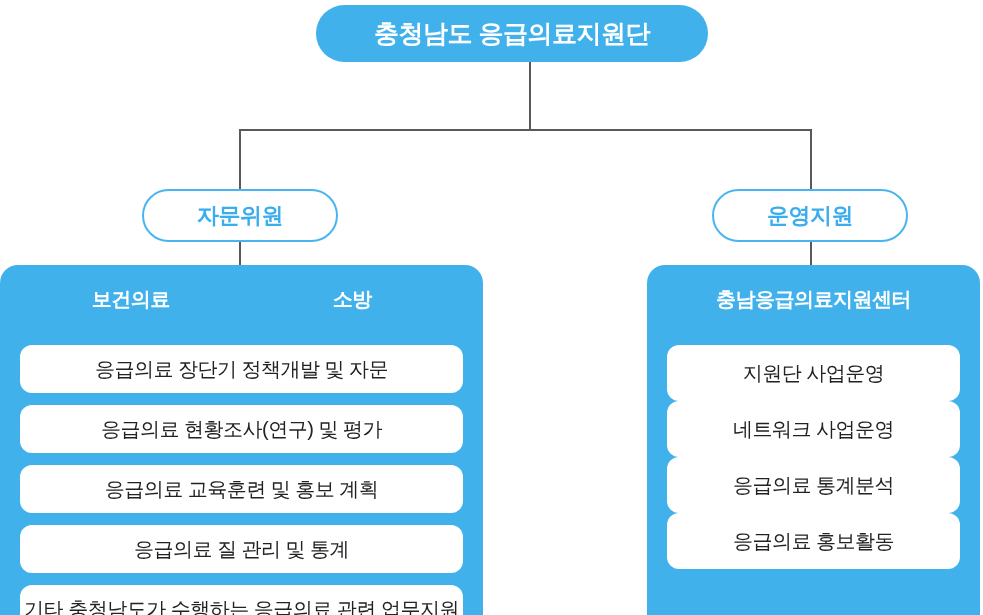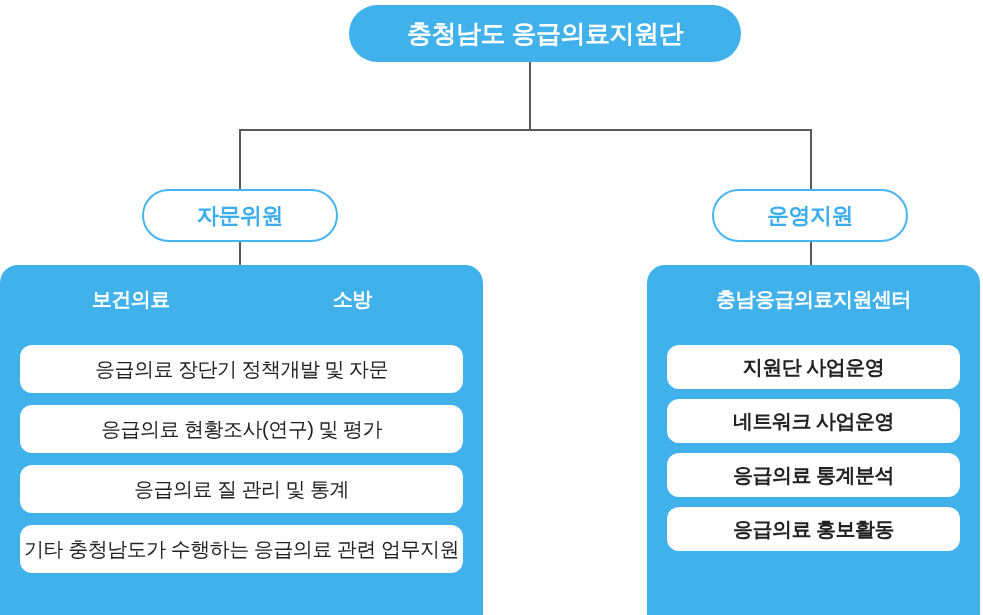--- a/index.html
+++ b/index.html
@@ -24,21 +24,21 @@
   .line.v{width:2px;}
   .line.h{height:2px;}
   .line-root{left:529px;top:62px;height:68px;}
   .line-span{left:239px;top:129px;width:573px;}
   .line-left-down{left:239px;top:129px;height:61px;}
   .line-right-down{left:810px;top:129px;height:61px;}
   .line-left-panel{left:239px;top:240px;height:26px;}
   .line-right-panel{left:810px;top:240px;height:26px;}
   
   .root-box{
-    position:absolute;left:349px;top:5px;width:392px;height:57px;
+    position:absolute;left:316px;top:5px;width:392px;height:57px;
     background:var(--blue);border-radius:29px;
     display:flex;align-items:center;justify-content:center;
     color:#ffffff;font-size:25px;font-weight:bold;letter-spacing:-0.5px;
   }
   
   .pill{
     position:absolute;top:189px;width:196px;height:53px;
     background:#ffffff;border:2.5px solid var(--pill-border);border-radius:27px;
     display:flex;align-items:center;justify-content:center;
     color:var(--pill-text);font-size:22px;font-weight:bold;letter-spacing:-0.5px;
@@ -60,21 +60,21 @@
   }
   .panel-left .panel-header span{flex:1;text-align:center;}
   .panel-right .panel-header{justify-content:center;text-align:right;}
   .row{
     background:var(--row-bg);border-radius:12px;
     display:flex;align-items:center;justify-content:center;
     color:var(--row-text);font-size:20px;font-weight:500;letter-spacing:-0.5px;
     white-space:nowrap;
   }
   .panel-left .row{height:48px;margin-bottom:12px;}
-  .panel-right .row{height:44px;margin-bottom:10px;font-weight:bold;}
+  .panel-right .row{height:56px;margin-bottom:0;}
 </style>
 </head>
 <body>
 
 <div class="stage">
 
   <div class="line v line-root"></div>
   <div class="line h line-span"></div>
   <div class="line v line-left-down"></div>
   <div class="line v line-right-down"></div>
@@ -92,20 +92,21 @@
     <span>운영지원</span>
   </div>
 
   <div class="panel panel-left">
     <div class="panel-header">
       <span>보건의료</span>
       <span>소방</span>
     </div>
     <div class="row">응급의료 장단기 정책개발 및 자문</div>
     <div class="row">응급의료 현황조사(연구) 및 평가</div>
+    <div class="row">응급의료 교육훈련 및 홍보 계획</div>
     <div class="row">응급의료 질 관리 및 통계</div>
     <div class="row">기타 충청남도가 수행하는 응급의료 관련 업무지원</div>
   </div>
 
   <div class="panel panel-right">
     <div class="panel-header">
       <span>충남응급의료지원센터</span>
     </div>
     <div class="row">지원단 사업운영</div>
     <div class="row">네트워크 사업운영</div>

